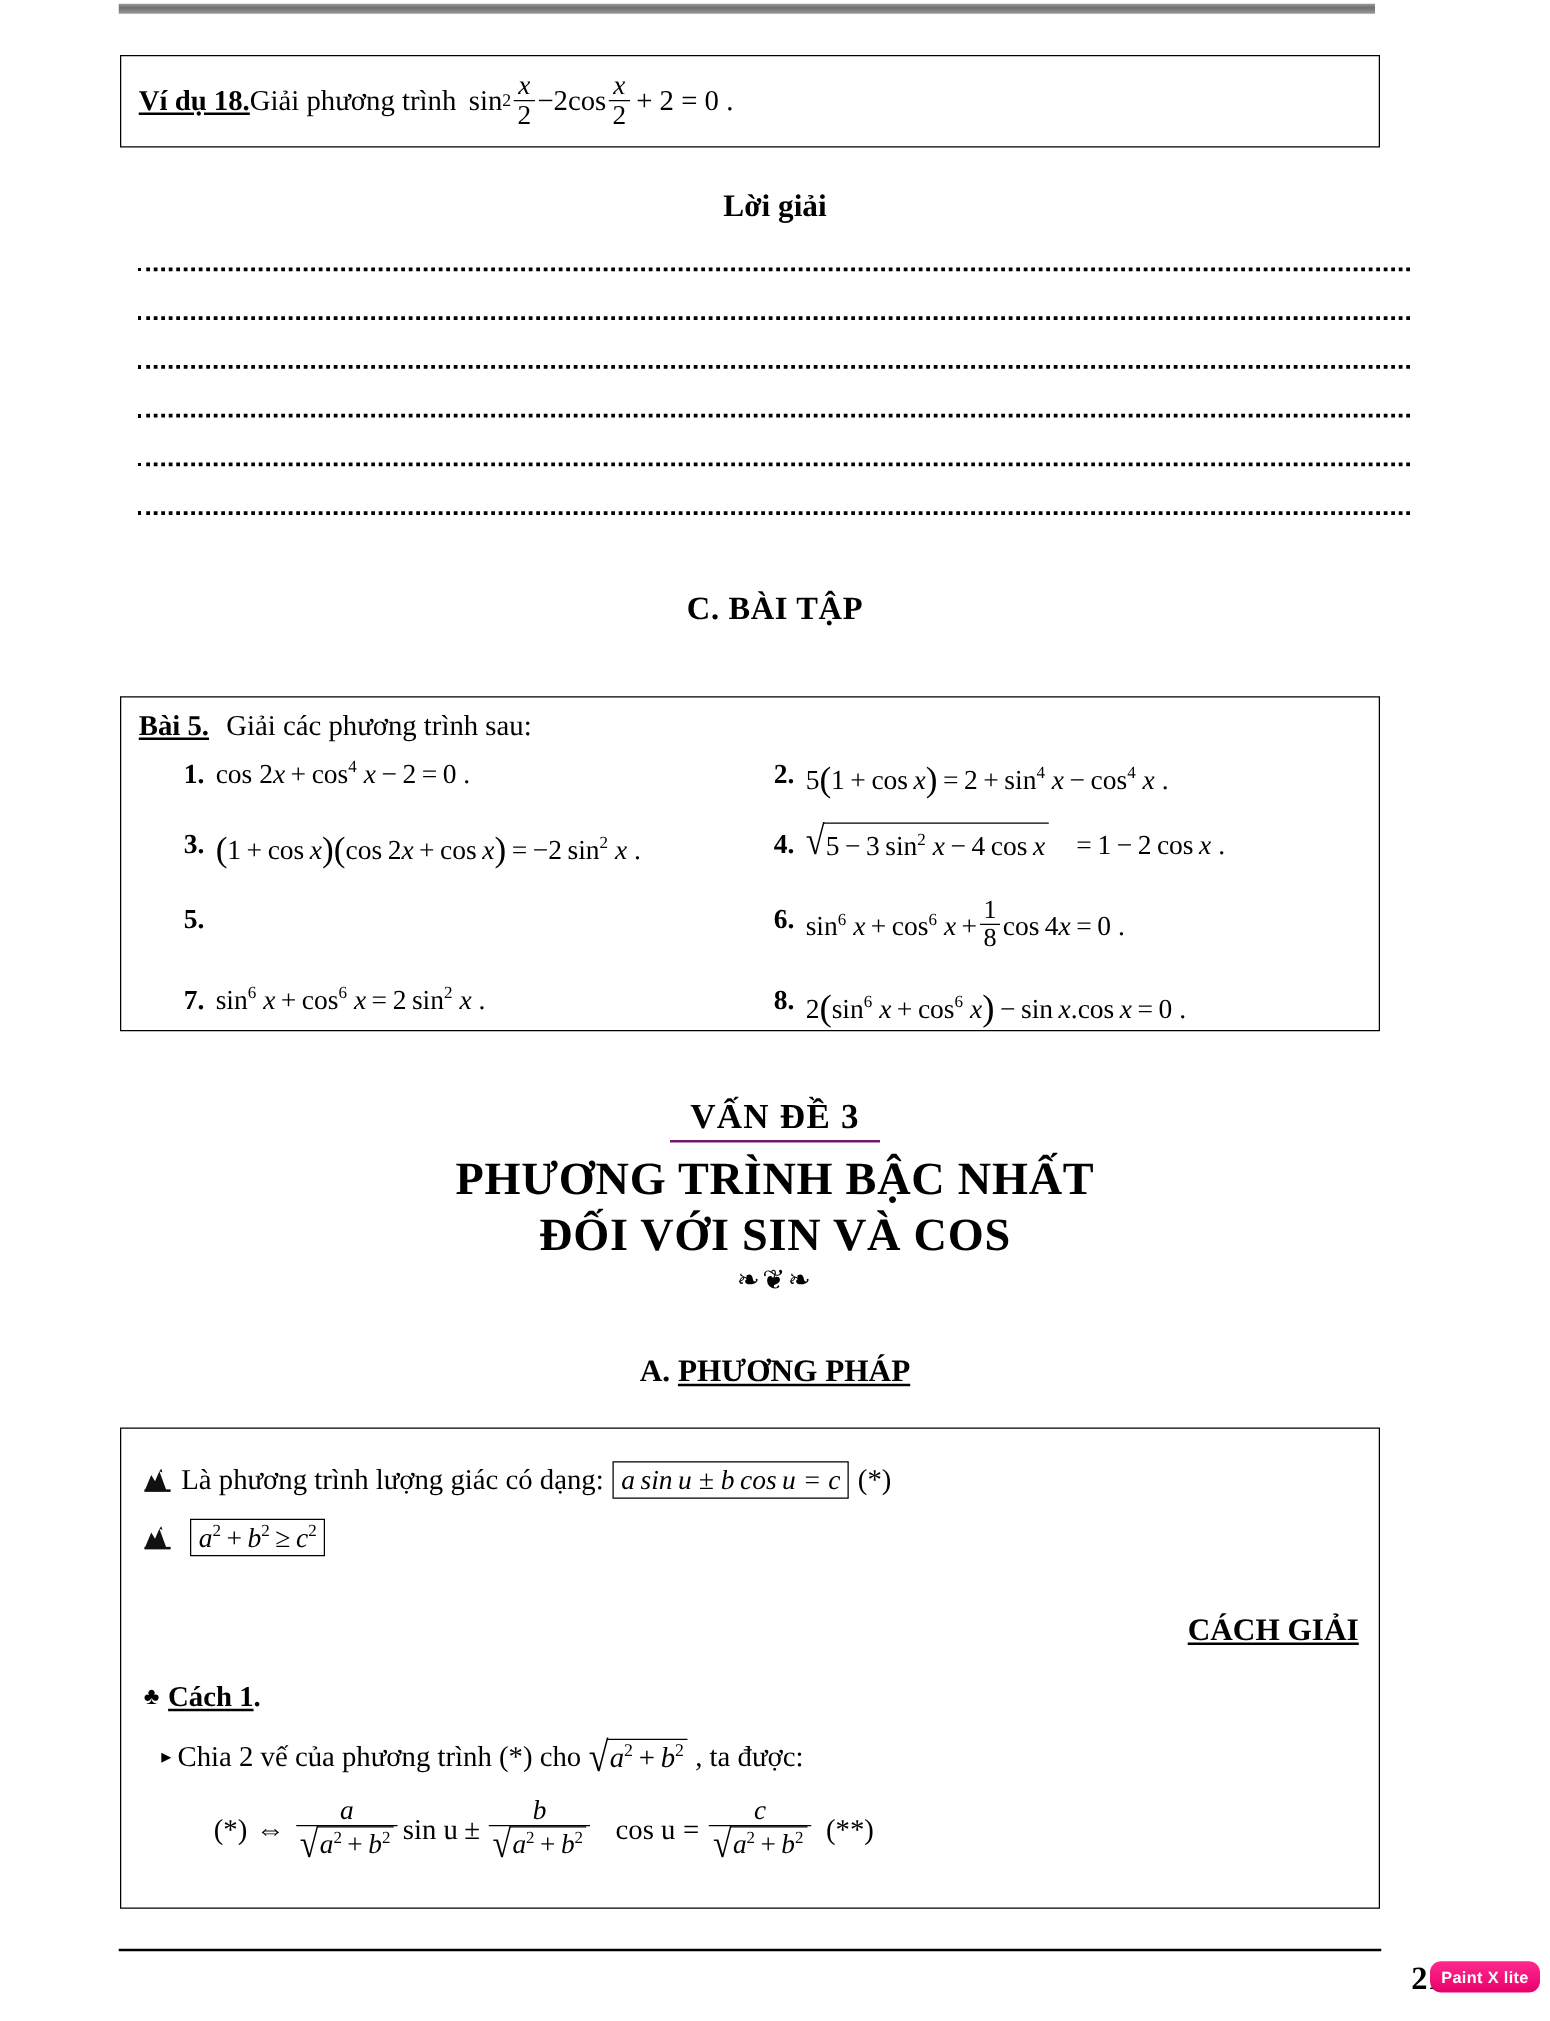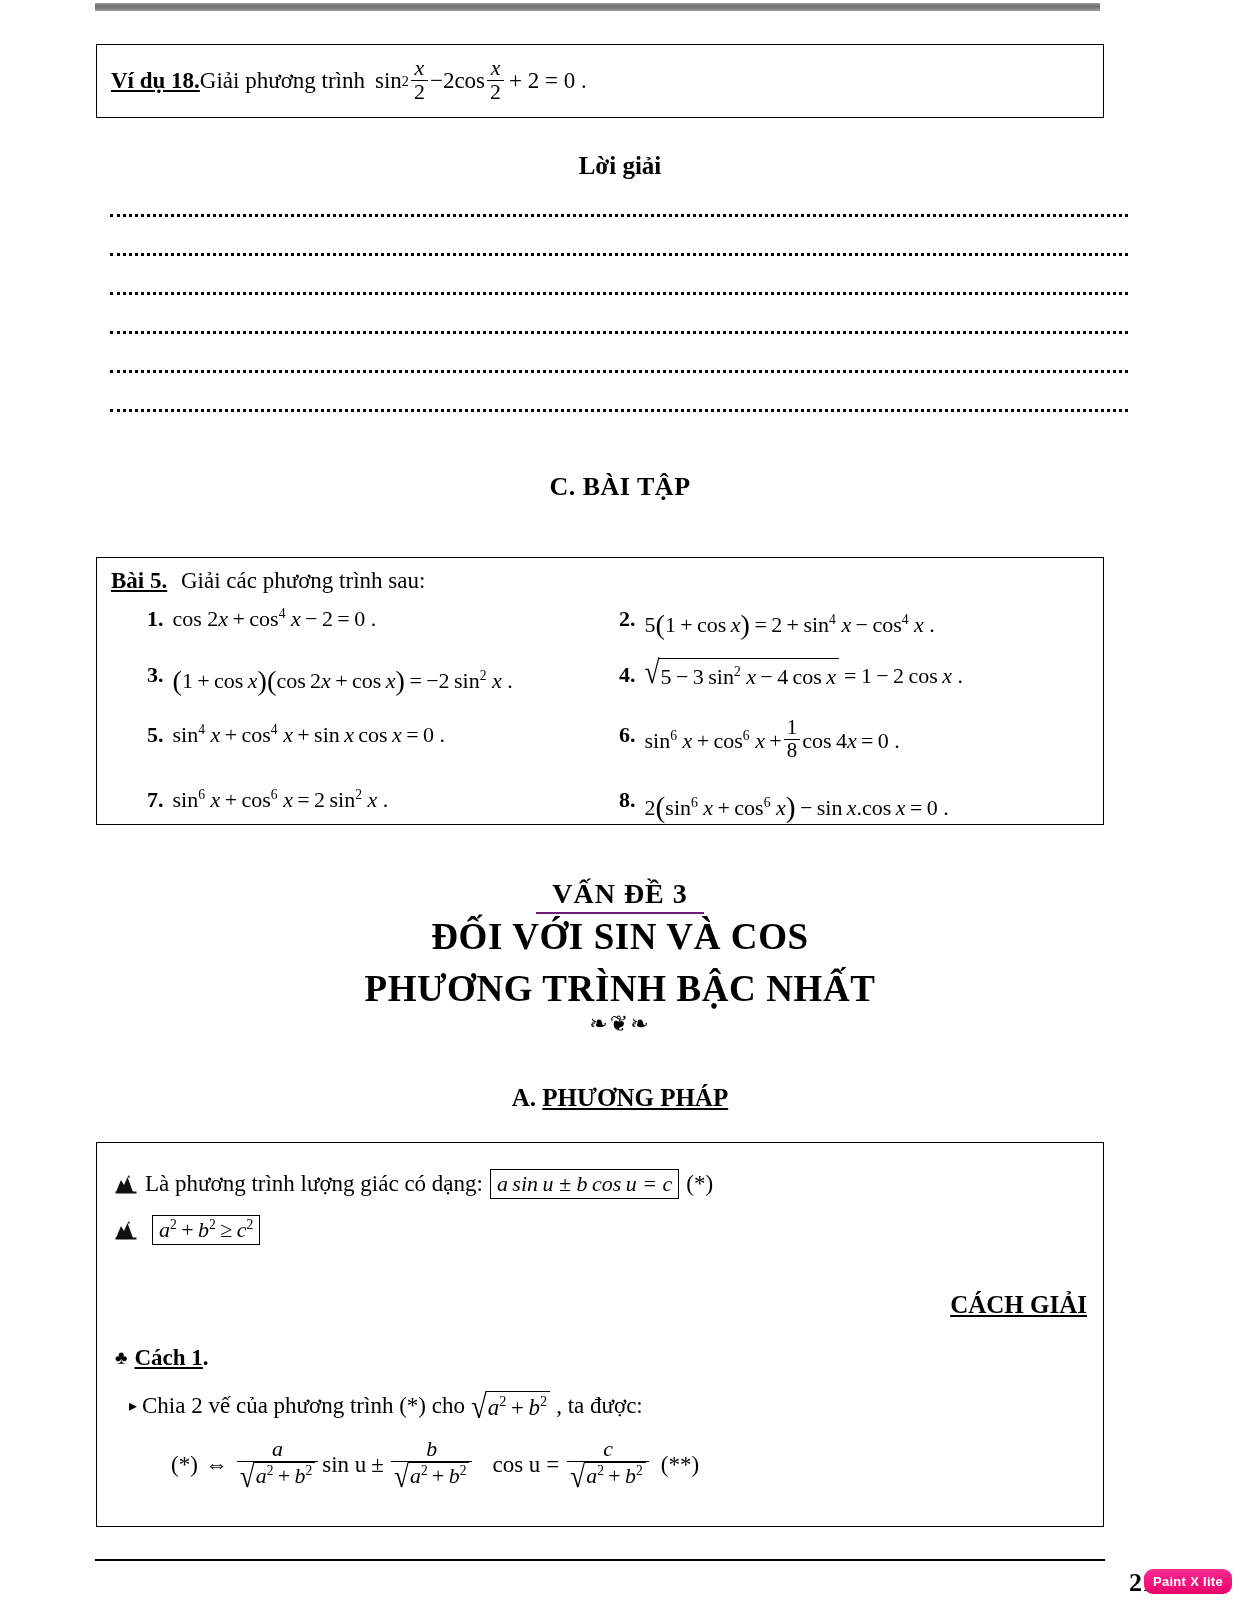--- a/index.html
+++ b/index.html
@@ -314,29 +314,28 @@
           <span class="ex-num">3.</span>
           <span class="ex-body mth"><span style="font-size:1.28em;position:relative;top:2px;">(</span>1 + cos <i>x</i><span style="font-size:1.28em;position:relative;top:2px;">)(</span>cos 2<i>x</i> + cos <i>x</i><span style="font-size:1.28em;position:relative;top:2px;">)</span> = −2 sin<sup class="sp">2</sup>&nbsp;<i>x</i>&nbsp;.</span>
         </div>
         <div class="ex-col right">
           <span class="ex-num">4.</span>
           <span class="ex-body mth" style="display:inline-flex;align-items:center;">
             <span class="radical">
               <span class="rsign">√</span>
               <span class="rbody">5 − 3 sin<sup class="sp">2</sup>&nbsp;<i>x</i> − 4 cos <i>x</i></span>
             </span>
-            <span style="margin-left:5px">= 1 − 2 cos <i>x</i>&nbsp;.</span>
+            <span style="margin-left:22px">= 1 − 2 cos <i>x</i>&nbsp;.</span>
           </span>
         </div>
       </div>
 
       <div class="ex-row" style="margin-top:18px">
         <div class="ex-col left">
           <span class="ex-num">5.</span>
-          <span class="ex-body mth">sin<sup class="sp">4</sup>&nbsp;<i>x</i> + cos<sup class="sp">4</sup>&nbsp;<i>x</i> + sin <i>x</i> cos <i>x</i> = 0&nbsp;.</span>
         </div>
         <div class="ex-col right">
           <span class="ex-num">6.</span>
           <span class="ex-body mth" style="display:inline-flex;align-items:center;">
             <span>sin<sup class="sp">6</sup>&nbsp;<i>x</i> + cos<sup class="sp">6</sup>&nbsp;<i>x</i> +</span>
             <span class="frac">
               <span class="num">1</span>
               <span class="den">8</span>
             </span>
             <span>cos 4<i>x</i> = 0&nbsp;.</span>
@@ -355,22 +354,22 @@
         </div>
       </div>
 
     </div>
   </div>
 
   <div class="vande-wrap">
     <div>
       <span class="vande-top">VẤN ĐỀ 3</span>
     </div>
+    <div class="vande-main">PHƯƠNG TRÌNH BẬC NHẤT</div>
     <div class="vande-main" style="margin-top:0">ĐỐI VỚI SIN VÀ COS</div>
-    <div class="vande-main">PHƯƠNG TRÌNH BẬC NHẤT</div>
     <div class="ornament">❧❦❧</div>
   </div>
 
   <div class="phuong-phap">
     <span>A.</span>
     <u>PHƯƠNG PHÁP</u>
   </div>
 
   <div class="method-box framed">
 

